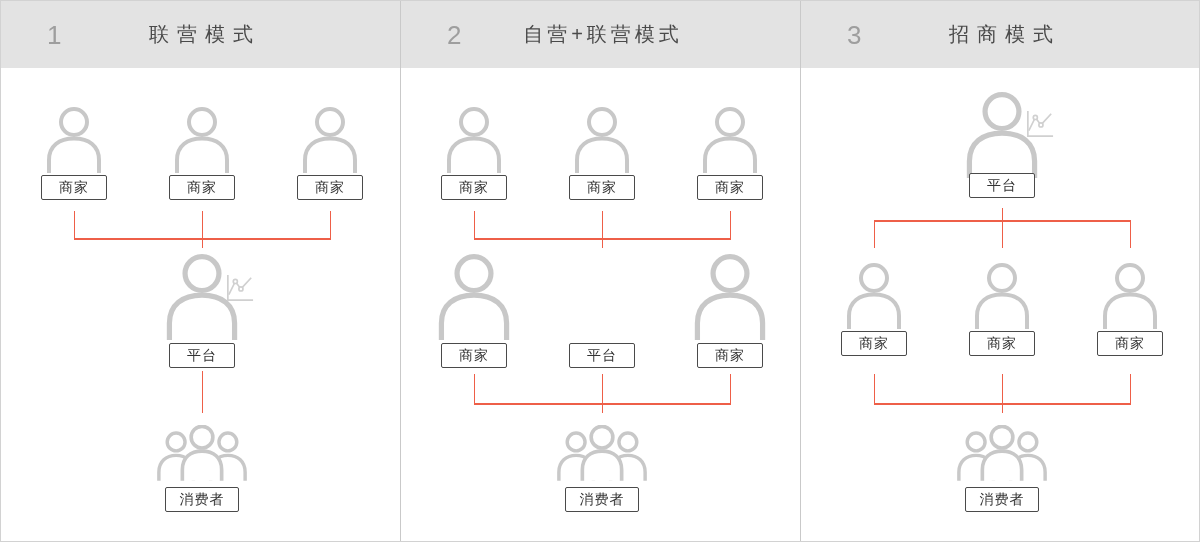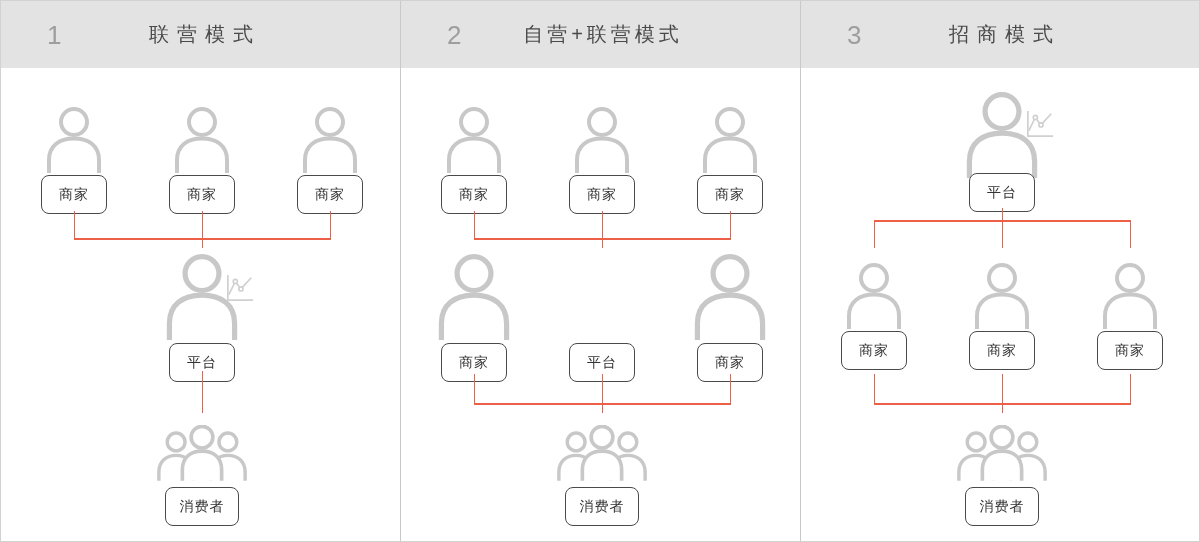--- a/index.html
+++ b/index.html
@@ -17,22 +17,22 @@
   .panel-number{
     position:absolute;left:46px;top:50%;transform:translateY(-50%);
     font-size:26px;color:#9e9e9e;
   }
   .panel-title{font-size:20px;color:#4a4a4a;white-space:nowrap;}
   .ls-wide{letter-spacing:8px;padding-left:8px;}
   .ls-mid{letter-spacing:4px;padding-left:4px;}
   .panel-body{position:absolute;left:0;top:67px;width:400px;height:473px;}
   .icon{position:absolute;display:block;}
   .tag{
-    position:absolute;box-sizing:border-box;height:39px;background:#ffffff;
-    border:1px solid #4a4a4a;border-radius:8px;
+    position:absolute;box-sizing:border-box;height:25px;background:#ffffff;
+    border:1px solid #4a4a4a;border-radius:2px;
     display:flex;align-items:center;justify-content:center;
     font-size:14px;color:#333333;letter-spacing:1px;white-space:nowrap;
   }
   .w2{width:66px;}
   .w3{width:74px;}
   .vline{position:absolute;width:1.5px;background:#ee5f48;}
   .hline{position:absolute;height:1.5px;background:#ee5f48;}
 </style>
 </head>
 <body>

